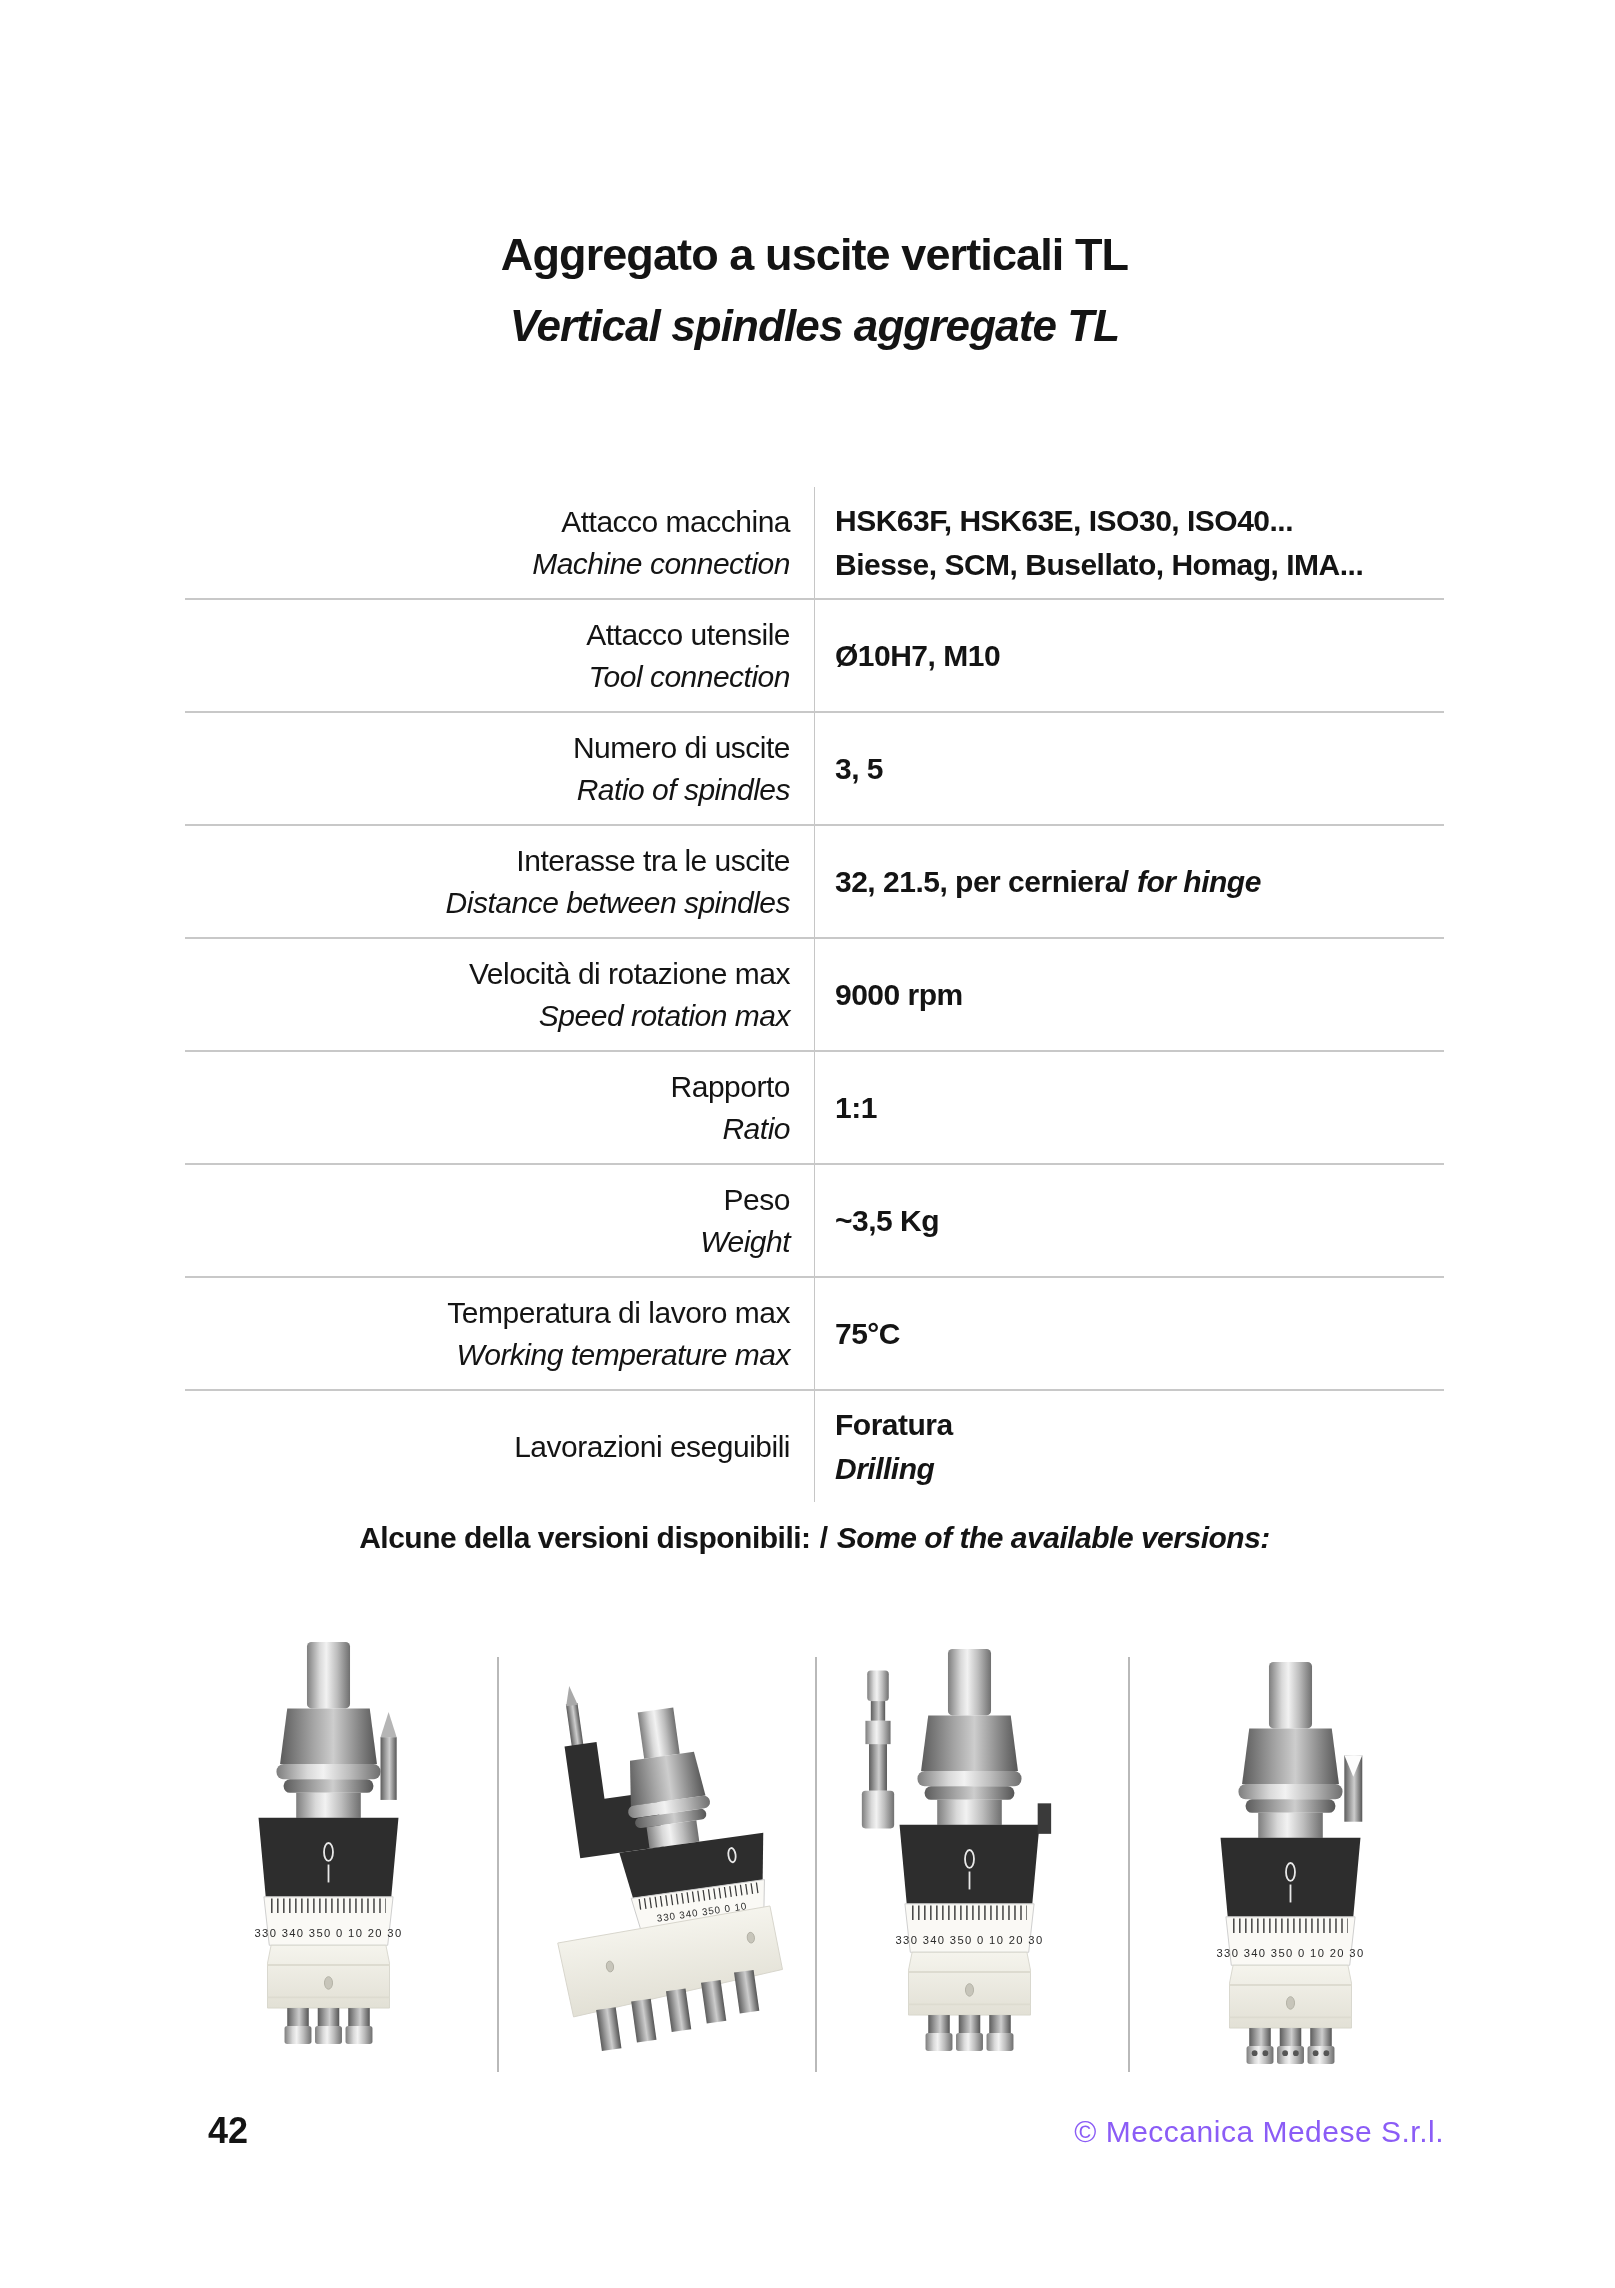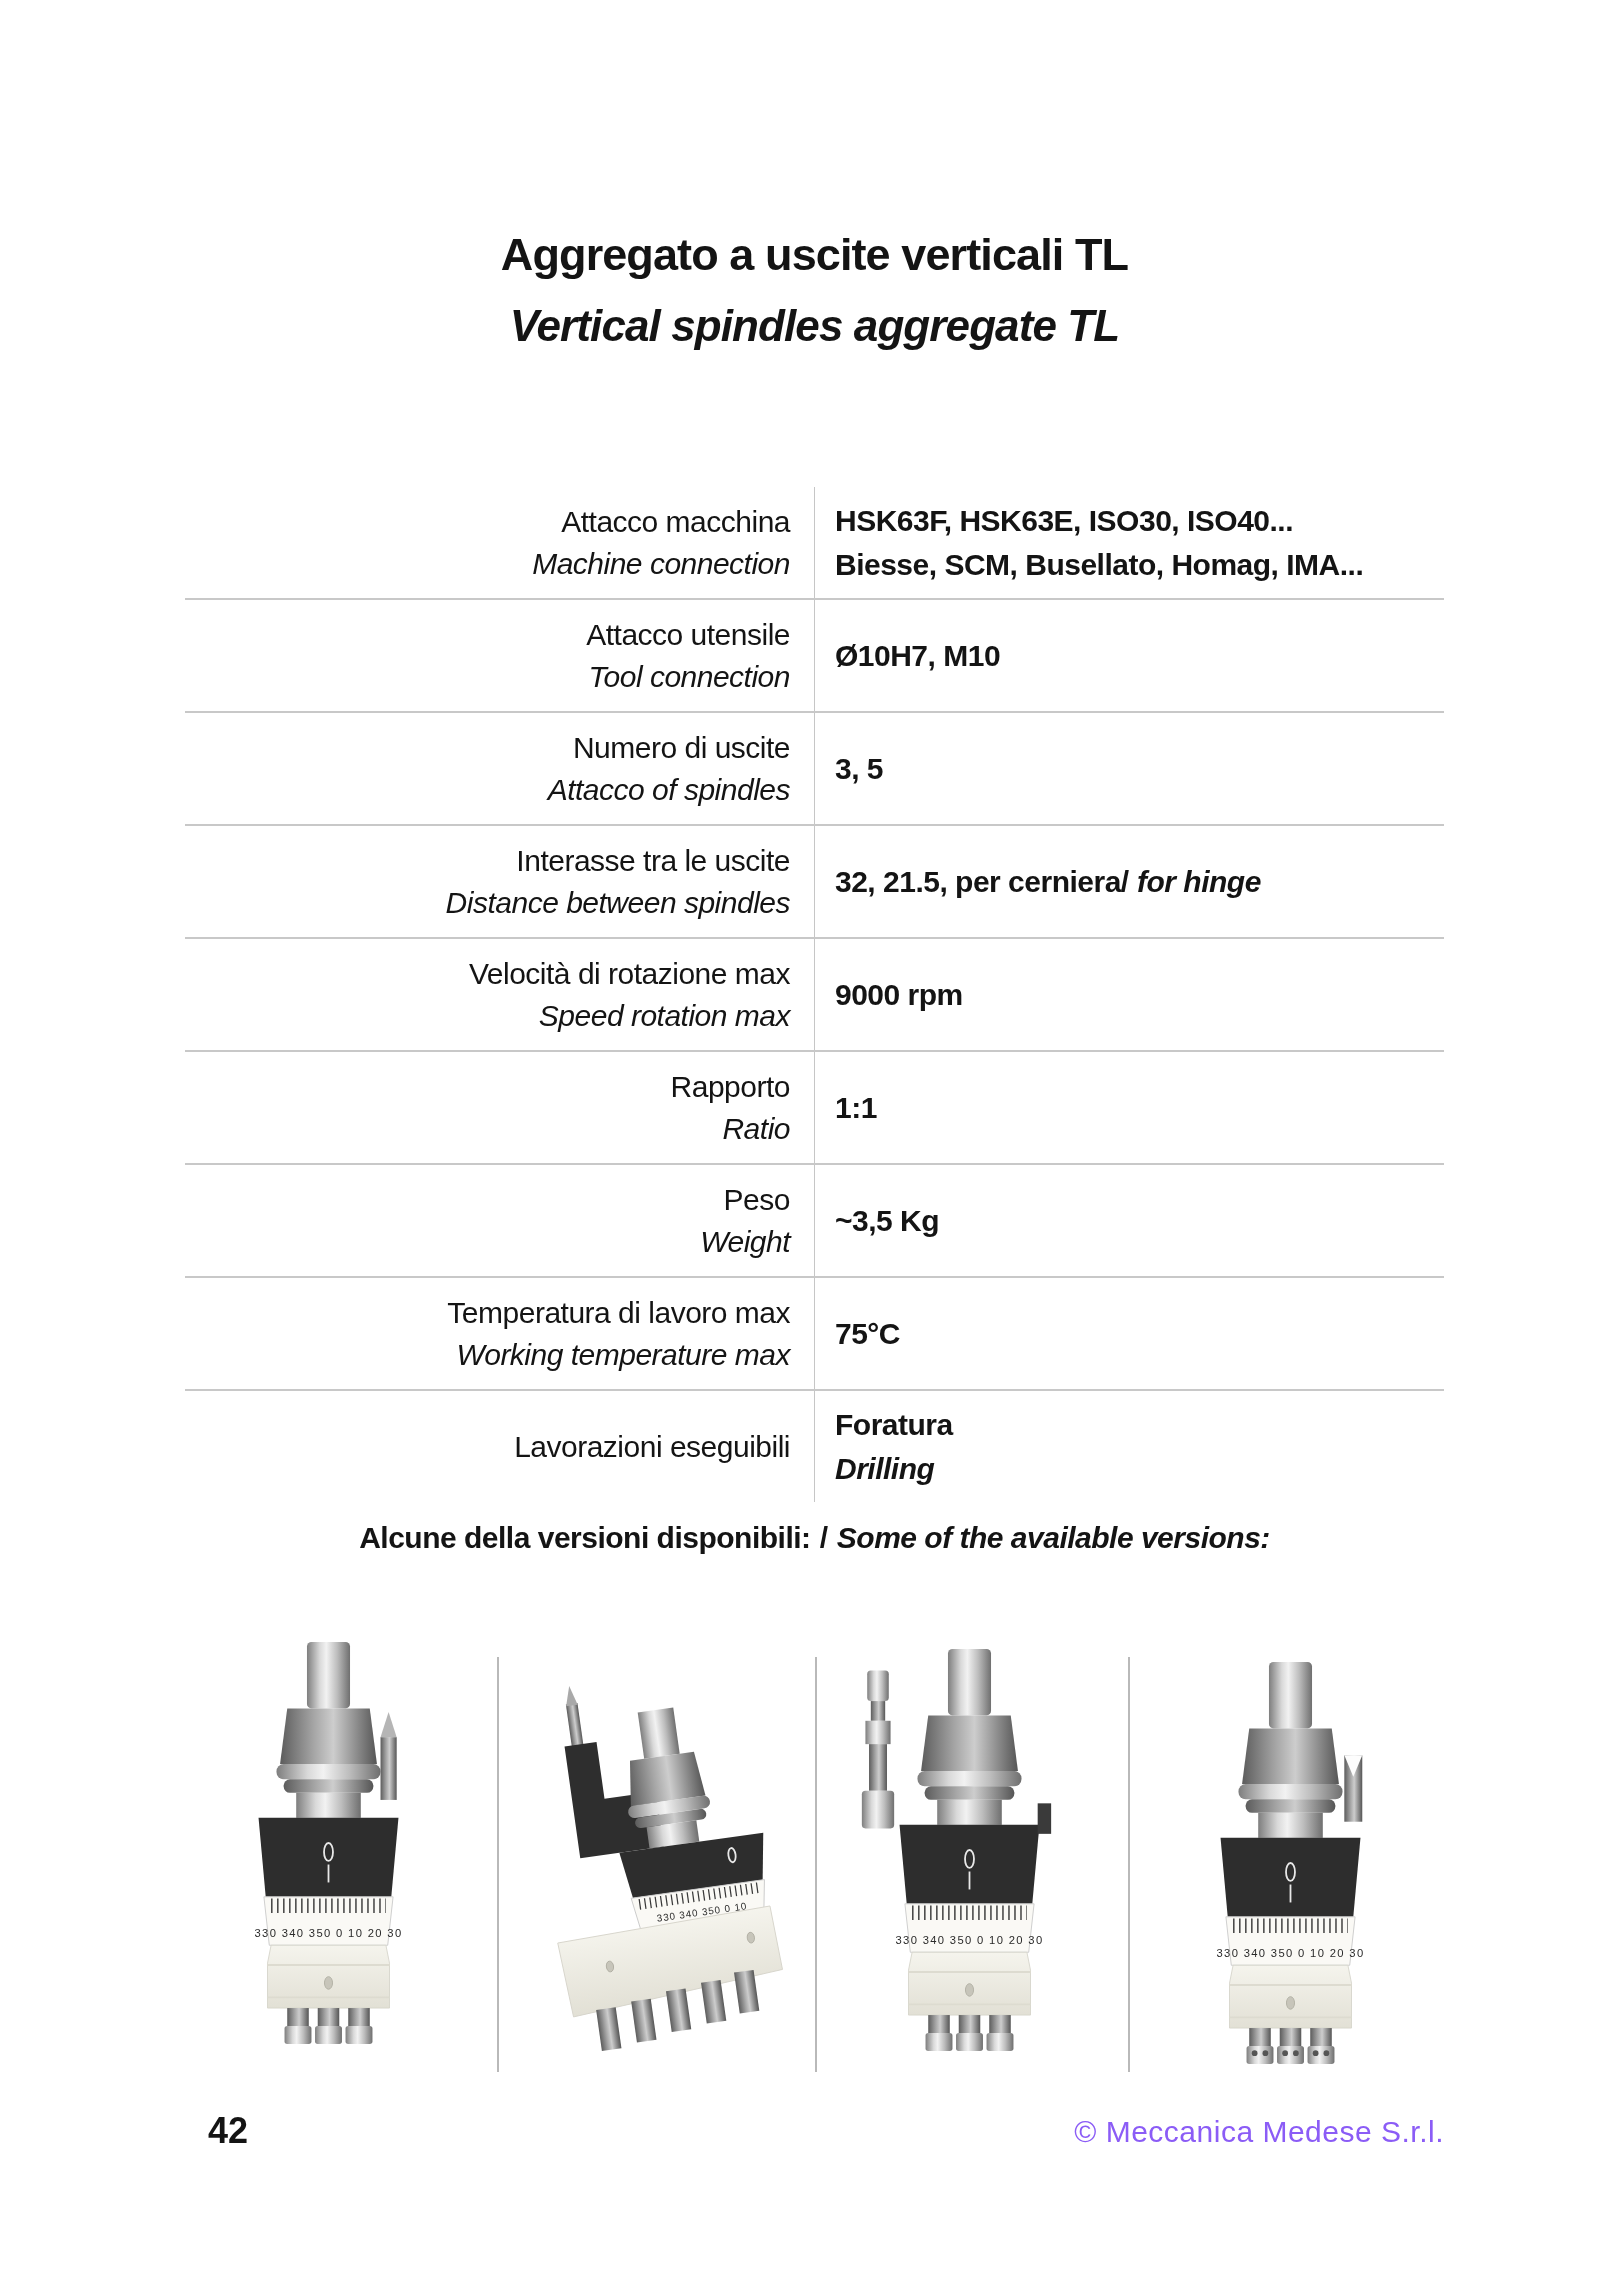--- a/index.html
+++ b/index.html
@@ -121,21 +121,21 @@
         <div class="lab-en">Tool connection</div>
       </div>
       <div class="cell value">
         <div class="vline"><span>Ø10H7, M10</span></div>
       </div>
     </div>
 
     <div class="row">
       <div class="cell label">
         <div class="lab-it">Numero di uscite</div>
-        <div class="lab-en">Attacco of spindles</div>
+        <div class="lab-en">Ratio of spindles</div>
       </div>
       <div class="cell value">
         <div class="vline"><span>3, 5</span></div>
       </div>
     </div>
 
     <div class="row">
       <div class="cell label">
         <div class="lab-it">Interasse tra le uscite</div>
         <div class="lab-en">Distance between spindles</div>

